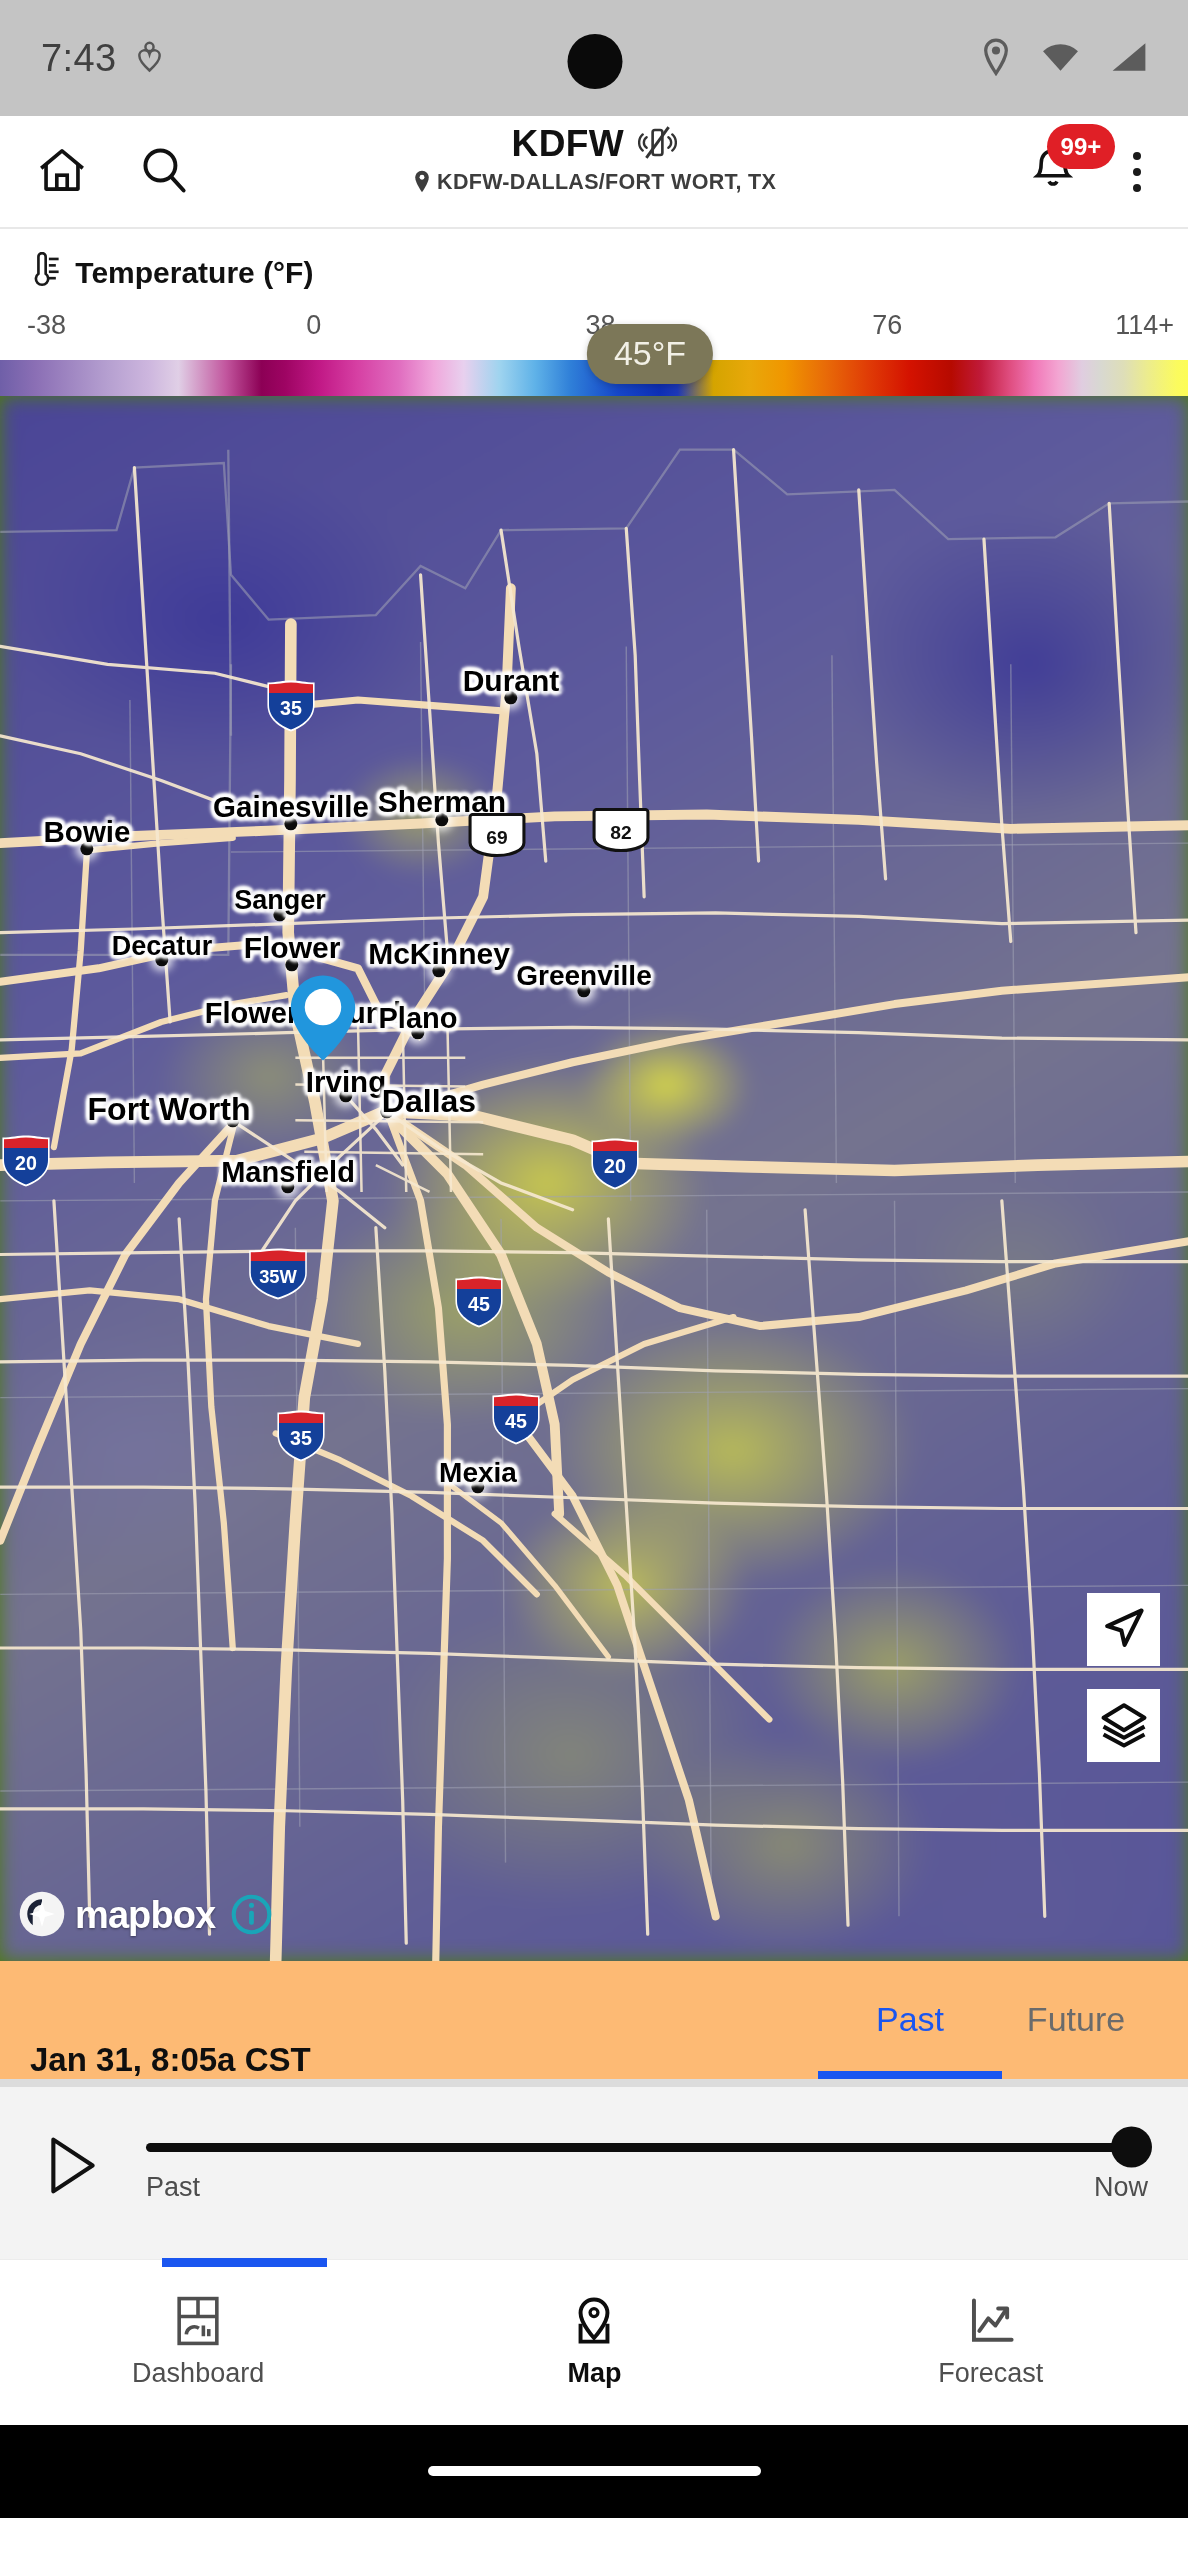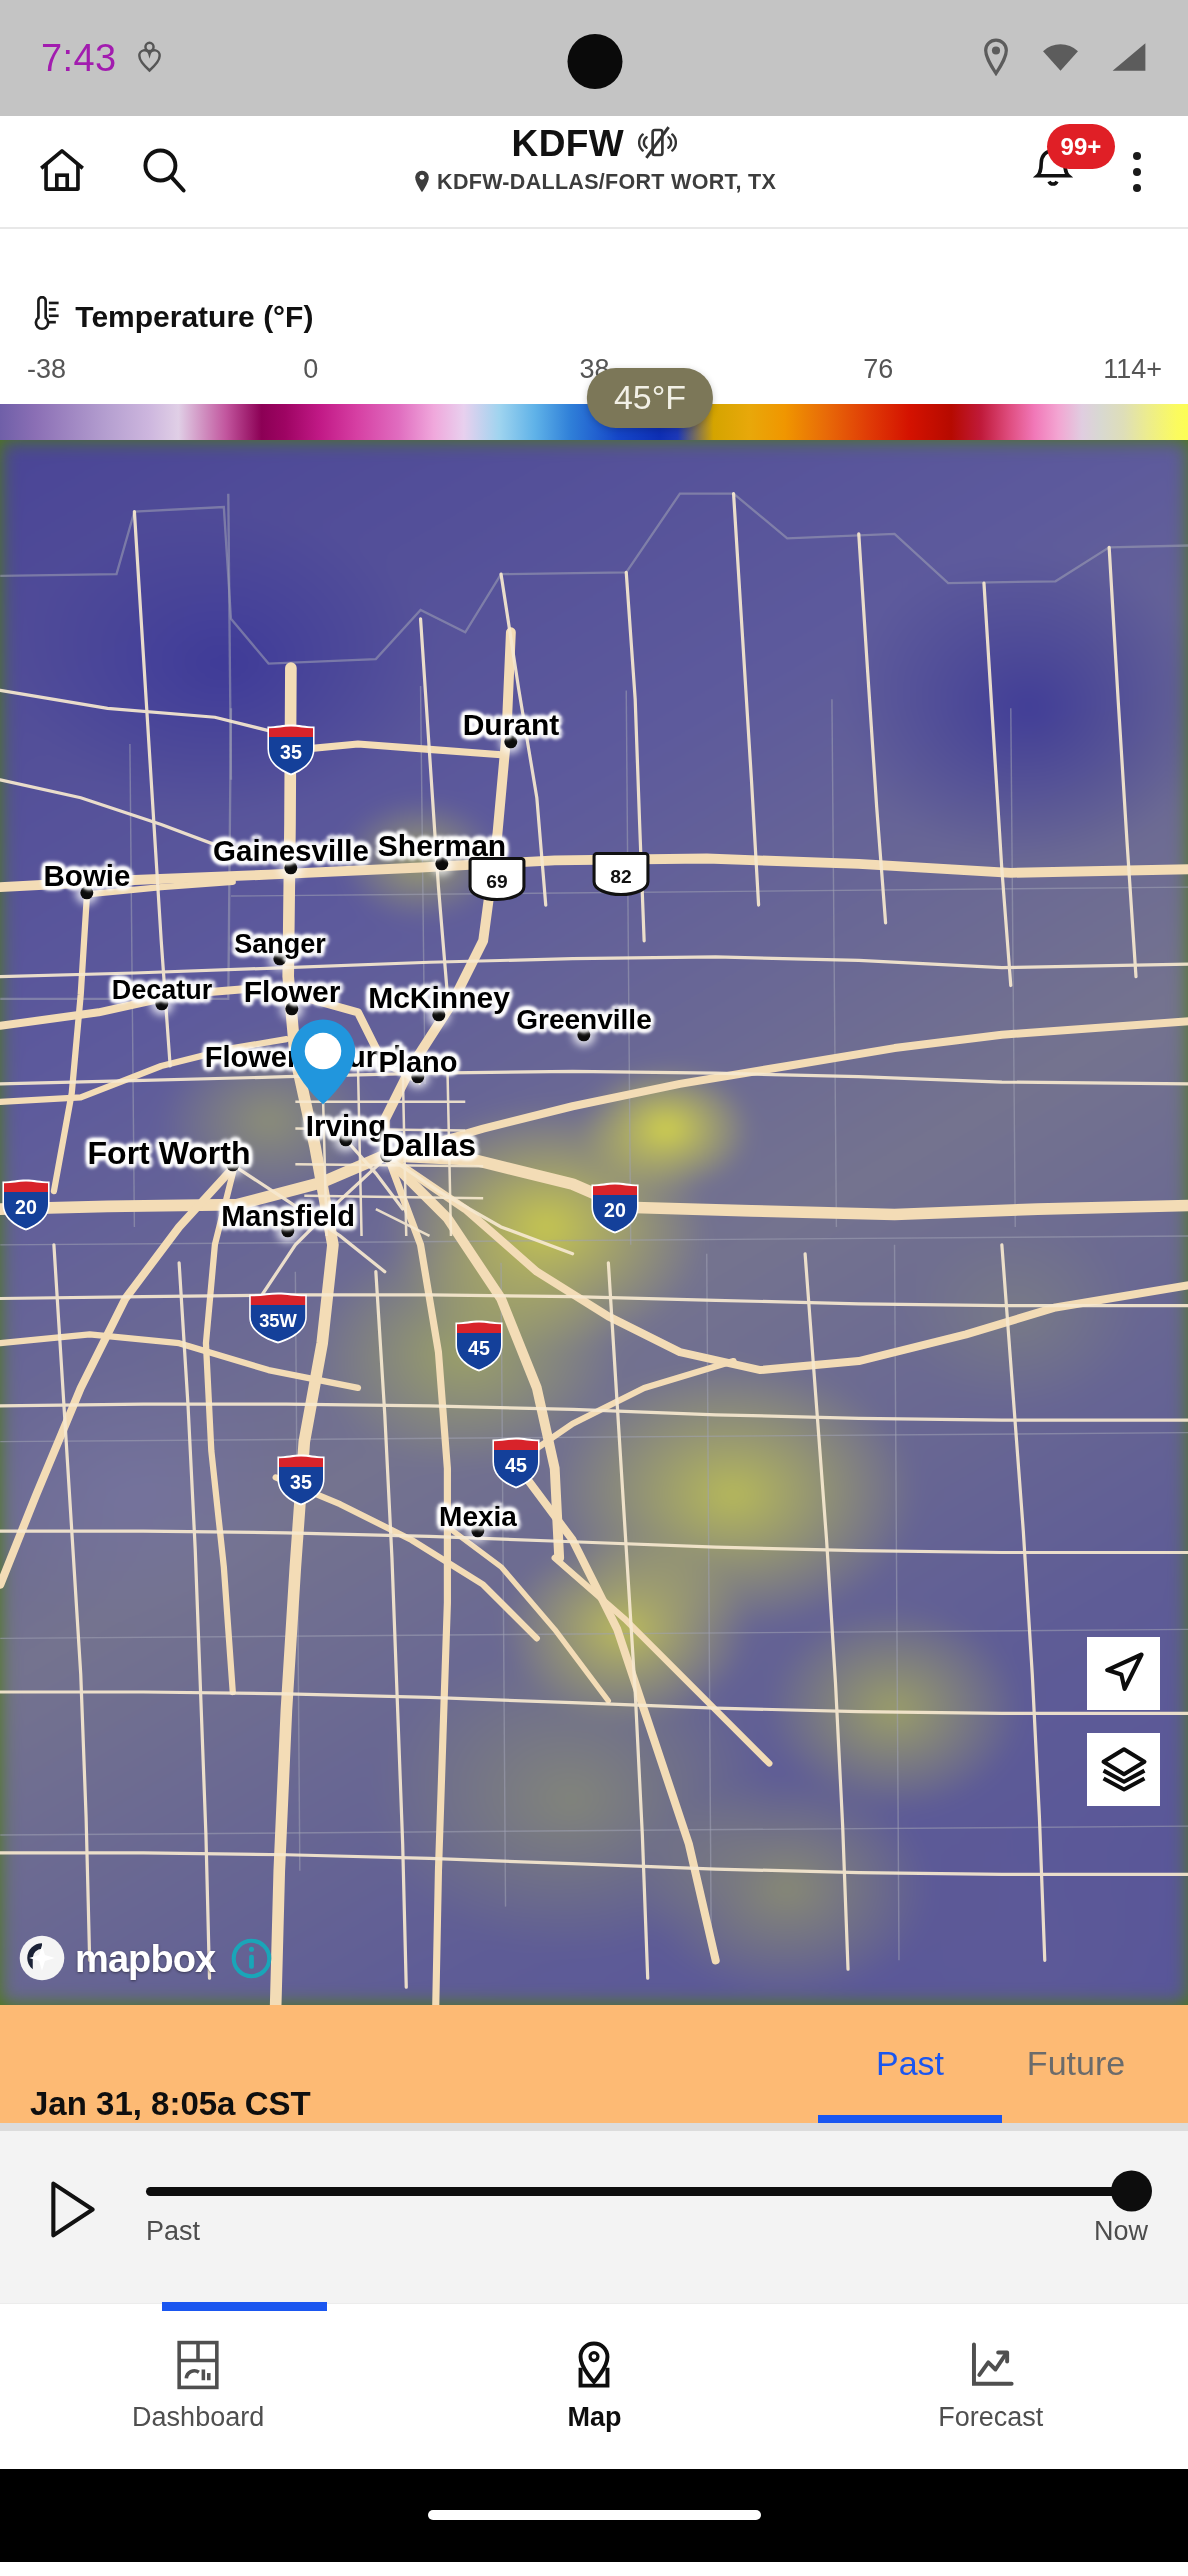--- a/index.html
+++ b/index.html
@@ -4,21 +4,21 @@
 <style>
   * { margin:0; padding:0; box-sizing:border-box; }
   html,body { width:1189px; height:2576px; background:#fff;
     font-family:"Liberation Sans", sans-serif; overflow:hidden; }
 
   .phone { position:relative; width:1189px; height:2576px; background:#fff; }
 
   
   .statusbar { position:relative; height:116px; background:#c4c4c4;
     display:flex; align-items:center; padding:0 41px; }
-  .sb-time { font-size:38px; color:#a21caf; letter-spacing:0.4px; }
+  .sb-time { font-size:38px; color:#404040; letter-spacing:0.4px; }
   .sb-heart { margin-left:19.7px; color:#565656; }
   .sb-right { margin-left:auto; display:flex; align-items:center; gap:30px; }
   .camera-hole { position:absolute; left:50%; top:34px; transform:translateX(-50%);
     width:55px; height:55px; border-radius:50%; background:#0a0a0a; }
 
   
   .appbar { position:relative; height:111px; background:#fff;
     display:flex; align-items:center; padding:0 34px; }
   .appbar-left { display:flex; align-items:center; gap:47px; }
   .icon-btn { display:flex; align-items:center; justify-content:center;
@@ -36,21 +36,21 @@
   .badge { position:absolute; top:-19.7px; left:21.5px; min-width:68px; height:45px;
     border-radius:23px; background:#e01f26; color:#fff; font-size:24px;
     font-weight:bold; display:flex; align-items:center; justify-content:center;
     padding:0 9px; }
   .kebab { display:flex; flex-direction:column; gap:8px; align-items:center;
     padding:5.4px 14.3px; cursor:pointer; }
   .kebab i { width:8px; height:8px; border-radius:50%; background:#1a1a1a; display:block; }
   .hr { height:1.8px; background:#e8e8e8; }
 
   
-  .legend { background:#fff; padding:23px 27px 0 27px;margin-top:44px; }
+  .legend { background:#fff; padding:23px 15px 0 27px; }
   .legend-head { display:flex; align-items:center; gap:14.3px; }
   .legend-title { font-size:30px; font-weight:bold; color:#111; }
   .legend-ticks { position:relative; height:50px; margin-top:16px; }
   .legend-ticks span { position:absolute; top:0; font-size:27px; color:#555;
     transform:translateX(-50%); }
   .legend-ticks span:first-child { transform:none; }
   .legend-ticks span:last-child { transform:translateX(-100%); }
   .gradient { position:relative; height:36px; width:100%;
     background:linear-gradient(to right,
       #6f5fa8 0%, #8b6fb5 3%, #b59fd0 9%, #cdb6de 12.5%,

